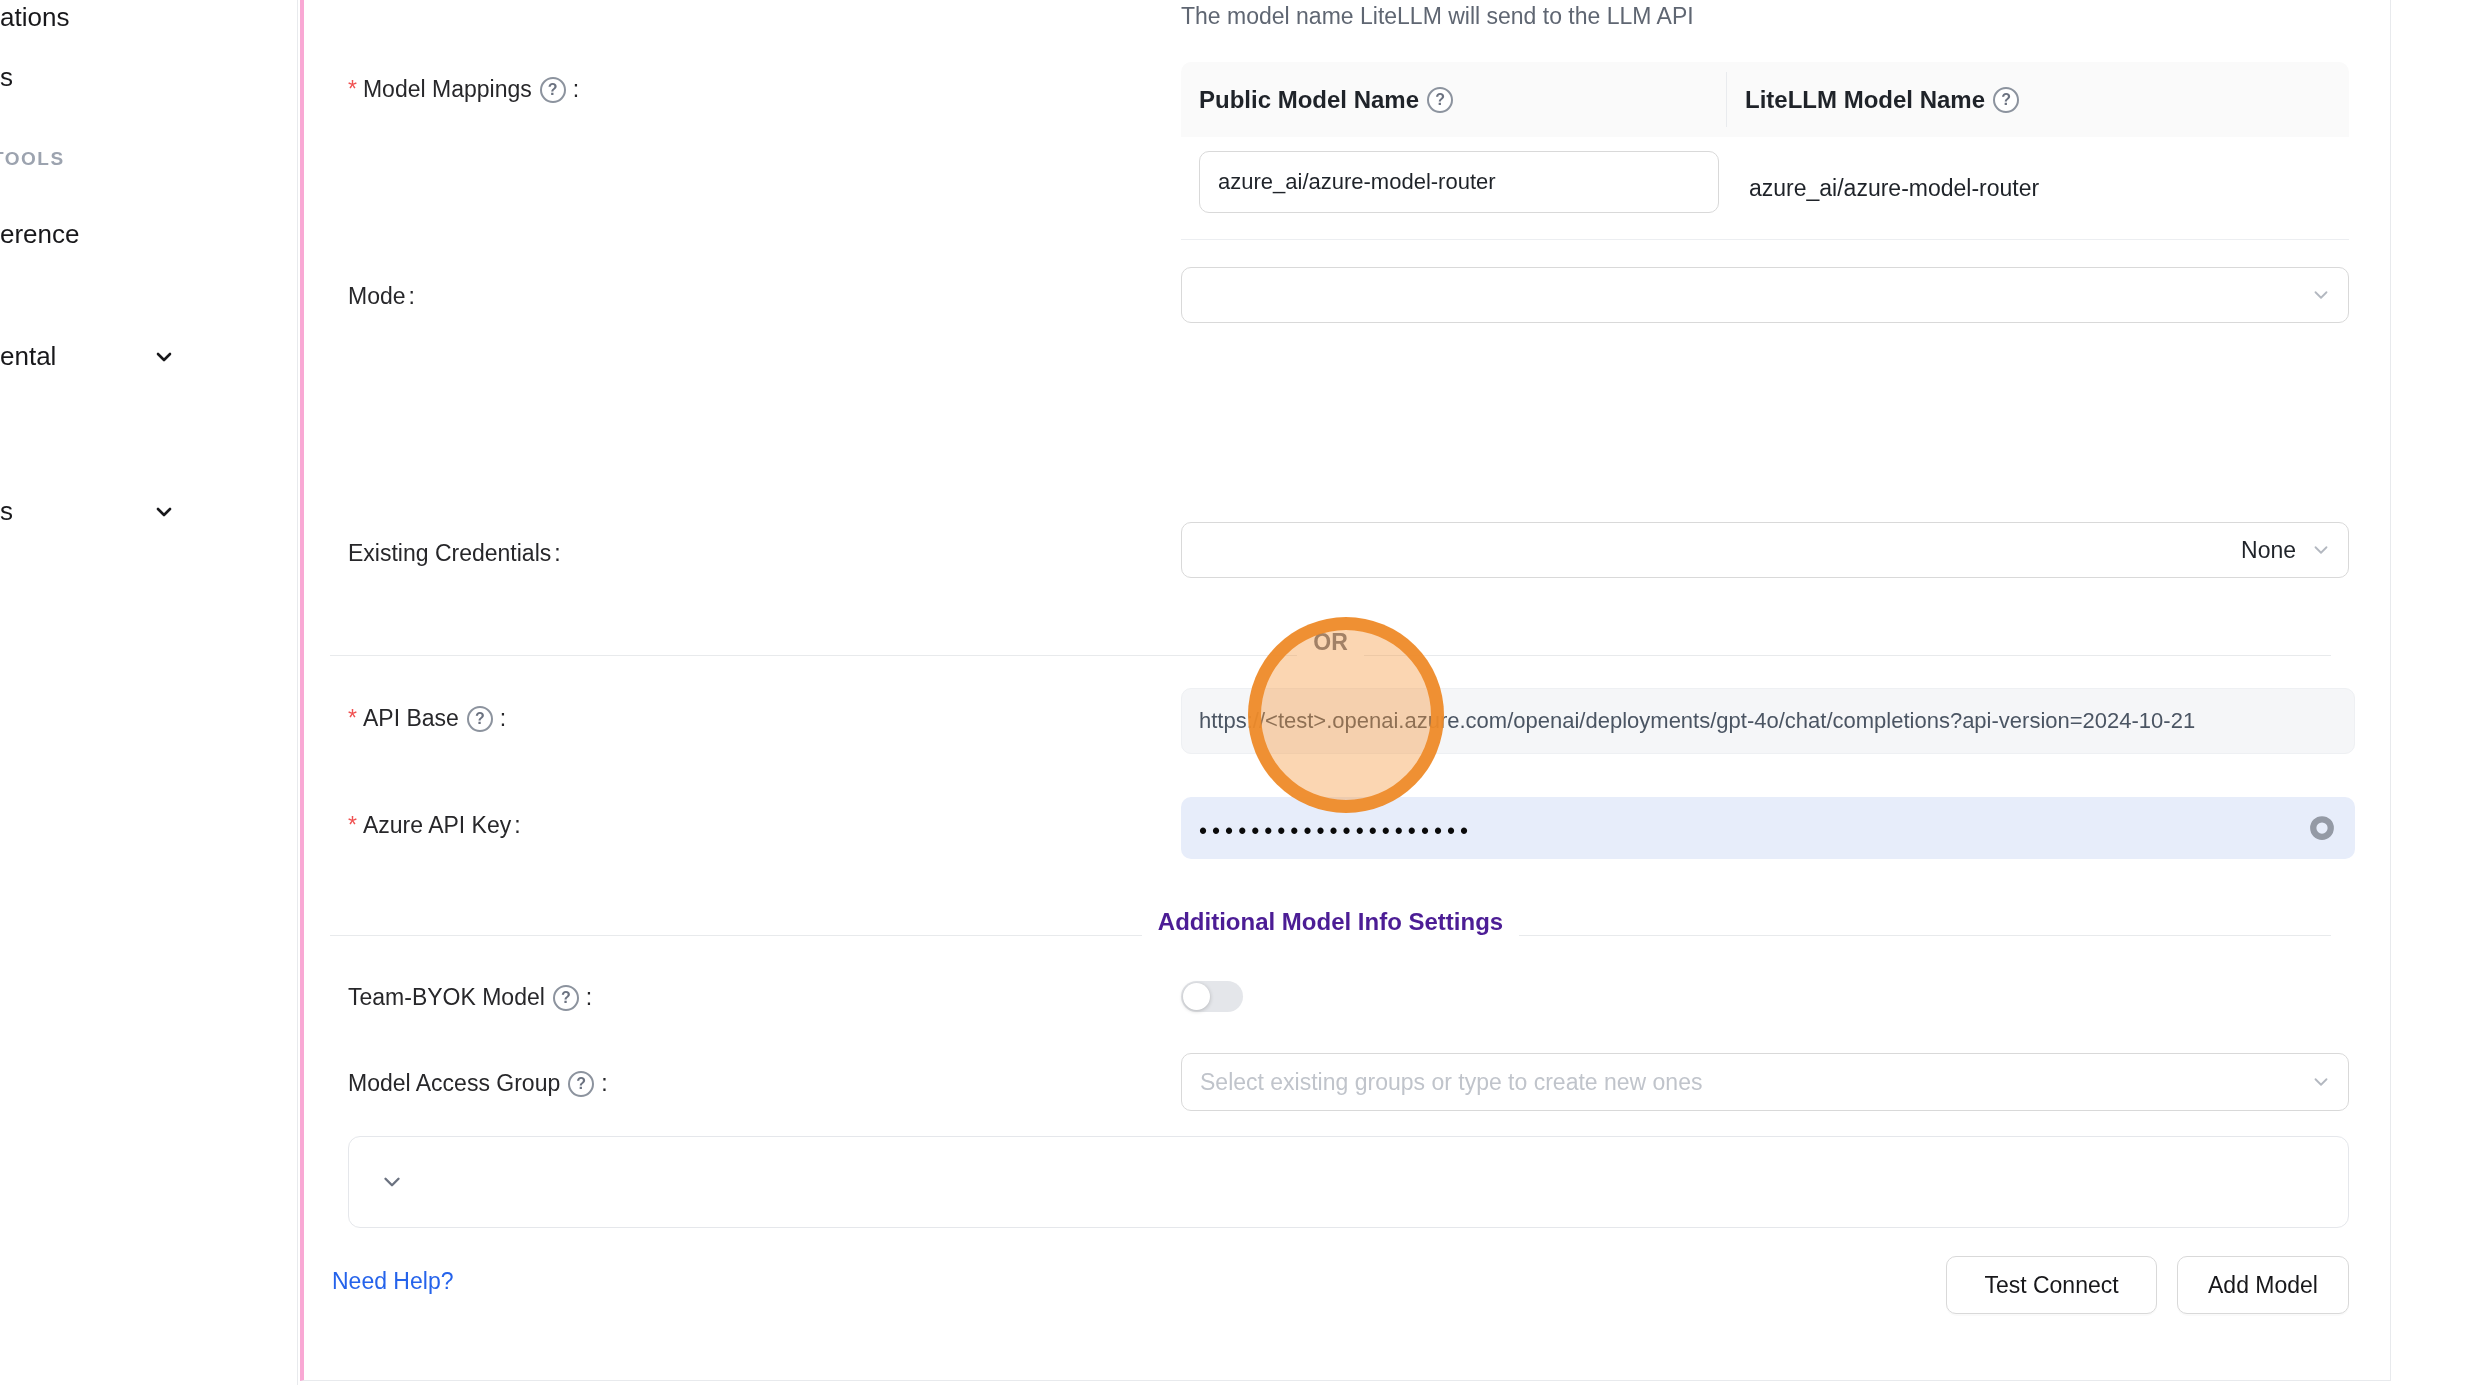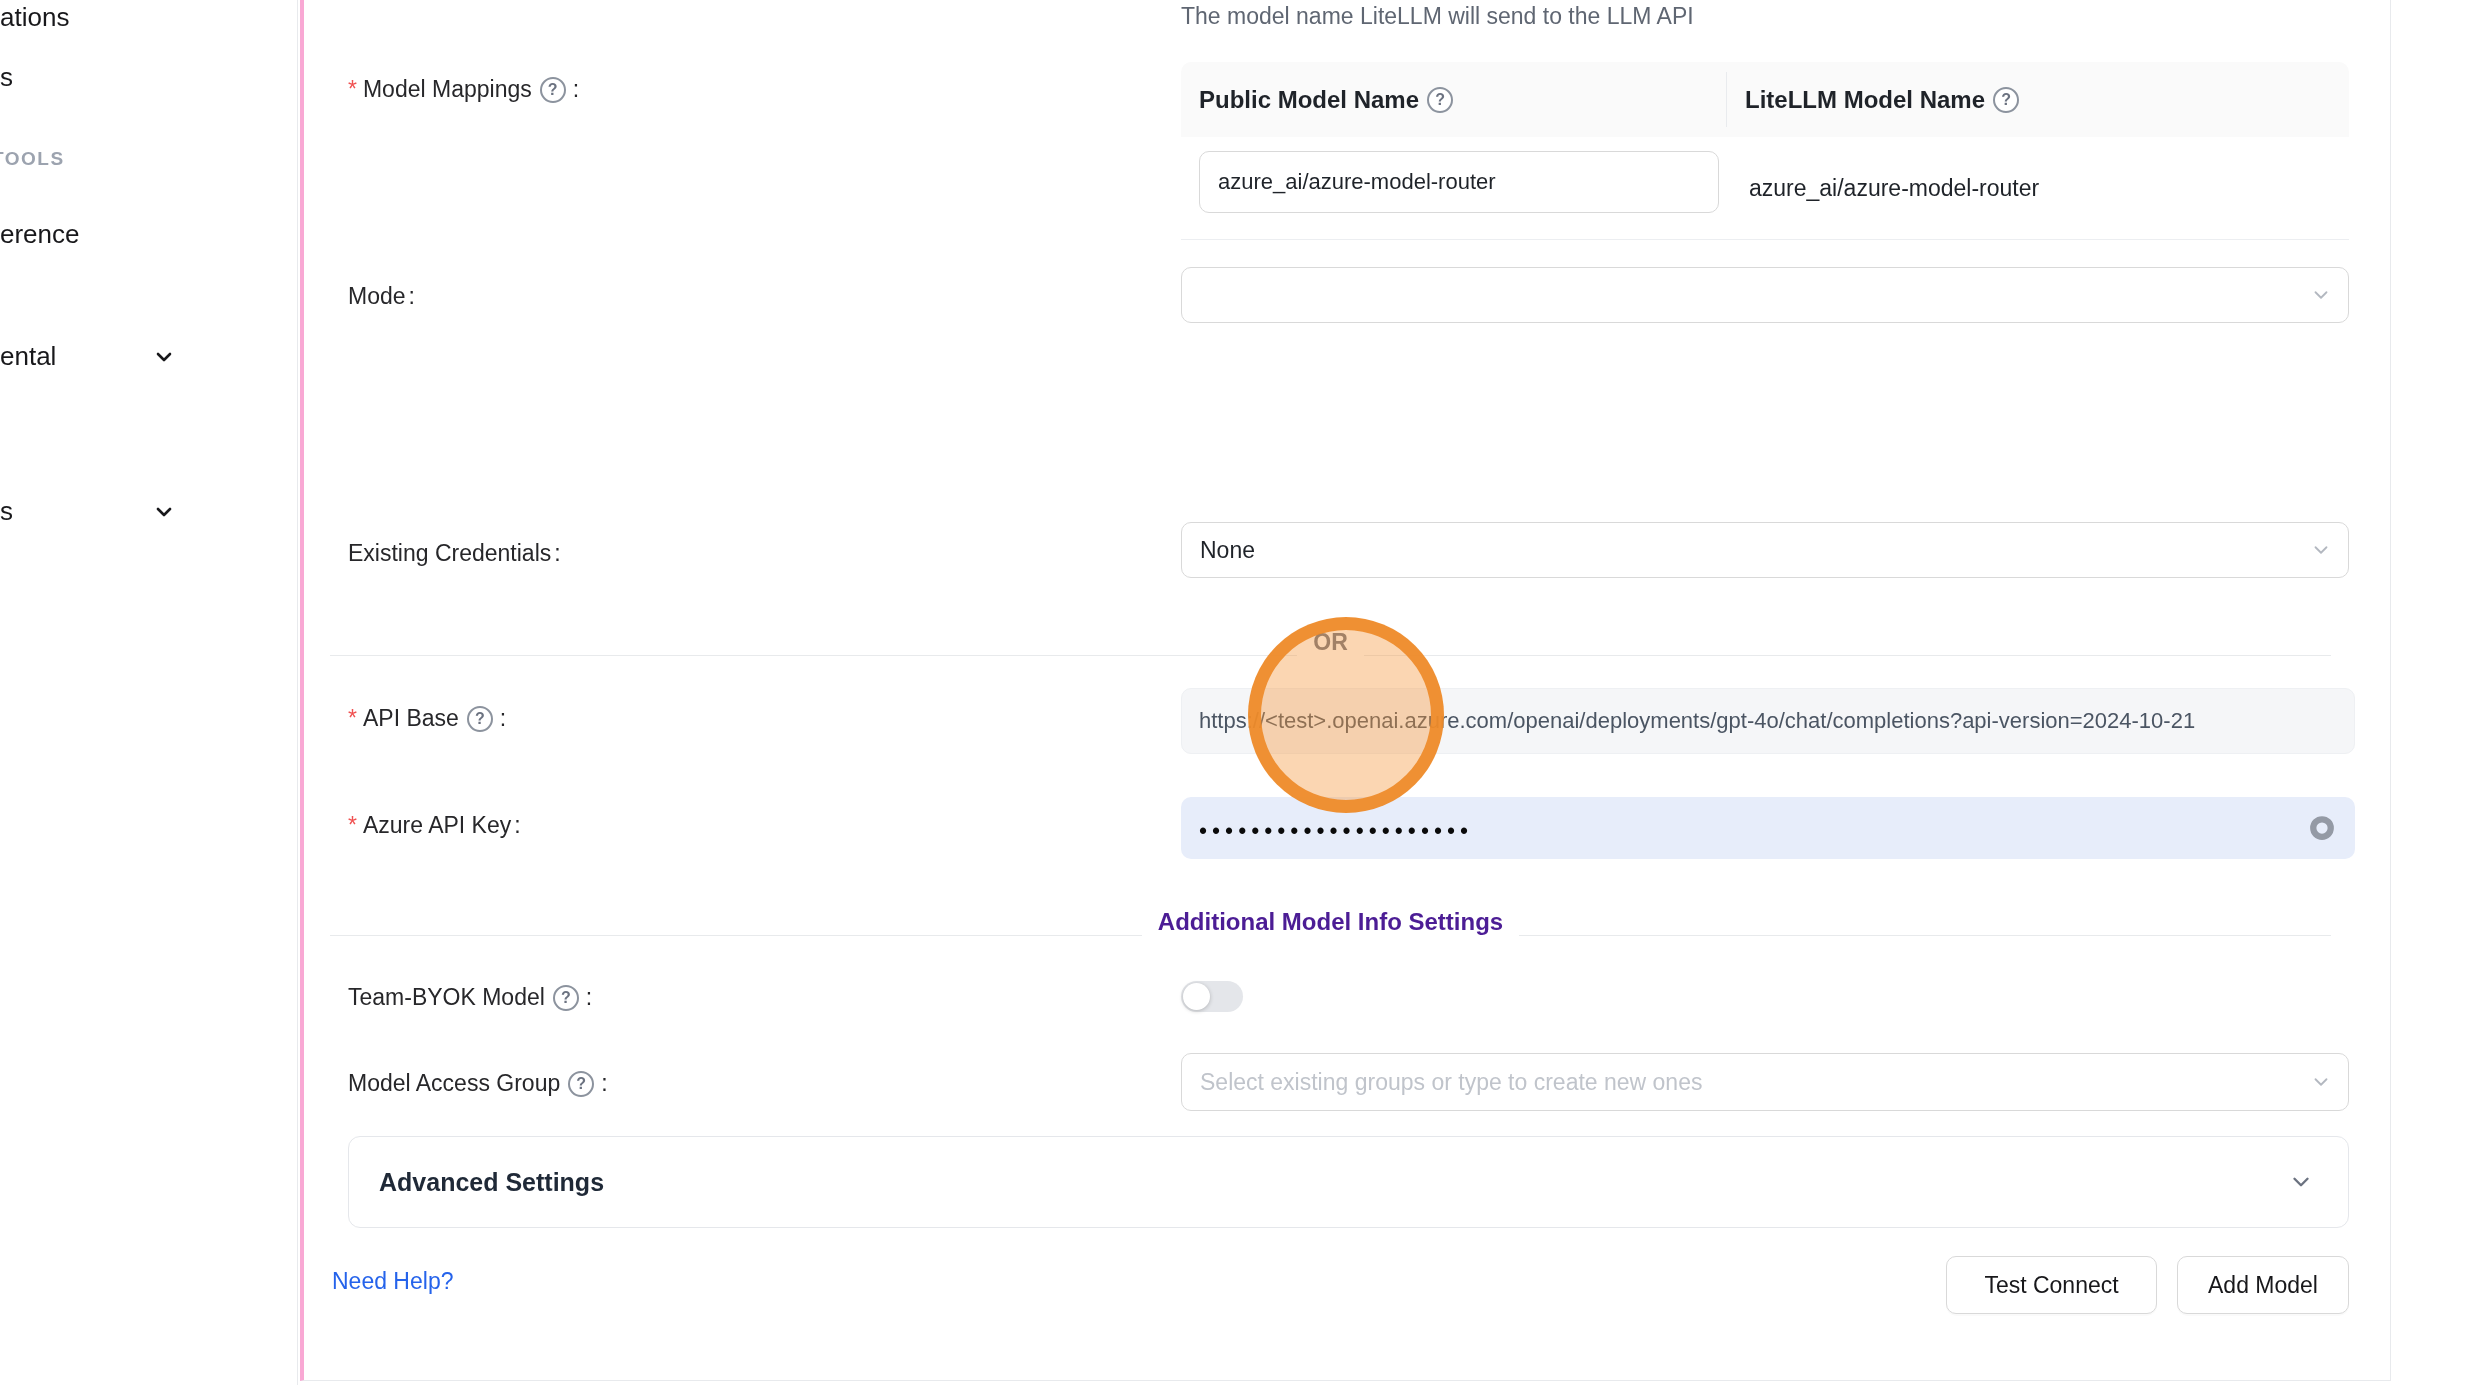--- a/index.html
+++ b/index.html
@@ -139,21 +139,21 @@
     <svg class="chev" width="22" height="22" viewBox="0 0 24 24">
         <polyline points="6,9 12,15 18,9" fill="none" stroke="#b3b8c0" stroke-width="2" stroke-linecap="round" stroke-linejoin="round"></polyline>
       </svg>
   </div>
 
 
   <div class="abs form-label" style="left:44px; top:540px;">
     <span>Existing Credentials</span>
     <span class="colon">:</span>
   </div>
-  <div class="select-box" style="top:522px;">
+  <div class="select-box" style="top:522px;justify-content:flex-end;">
     <span>None</span>
     <svg class="chev" width="22" height="22" viewBox="0 0 24 24">
         <polyline points="6,9 12,15 18,9" fill="none" stroke="#b3b8c0" stroke-width="2" stroke-linecap="round" stroke-linejoin="round"></polyline>
       </svg>
   </div>
 
   <div class="divider" style="top:628px; height:28px;">
     <div class="line"></div>
     <div class="dtext" id="or-text">OR</div>
     <div class="line"></div>
@@ -202,21 +202,20 @@
     <span class="colon">:</span>
   </div>
   <div class="select-box" style="top:1053px; height:58px;">
     <span class="placeholder">Select existing groups or type to create new ones</span>
     <svg class="chev" width="22" height="22" viewBox="0 0 24 24">
         <polyline points="6,9 12,15 18,9" fill="none" stroke="#b3b8c0" stroke-width="2" stroke-linecap="round" stroke-linejoin="round"></polyline>
       </svg>
   </div>
 
   <div id="advanced-card">
-    <div id="advanced-title">Advanced Settings</div>
     <svg width="26" height="26" viewBox="0 0 24 24">
         <polyline points="6,9 12,15 18,9" fill="none" stroke="#6b7280" stroke-width="2.2" stroke-linecap="round" stroke-linejoin="round"></polyline>
       </svg>
   </div>
 
   <a class="abs link" style="left:28px; top:1268px; font-size:23px;">Need Help?</a>
   <button class="btn" style="left:1642px; width:211px;">Test Connect</button>
   <button class="btn" style="left:1873px; width:172px;">Add Model</button>
 
 </div>

